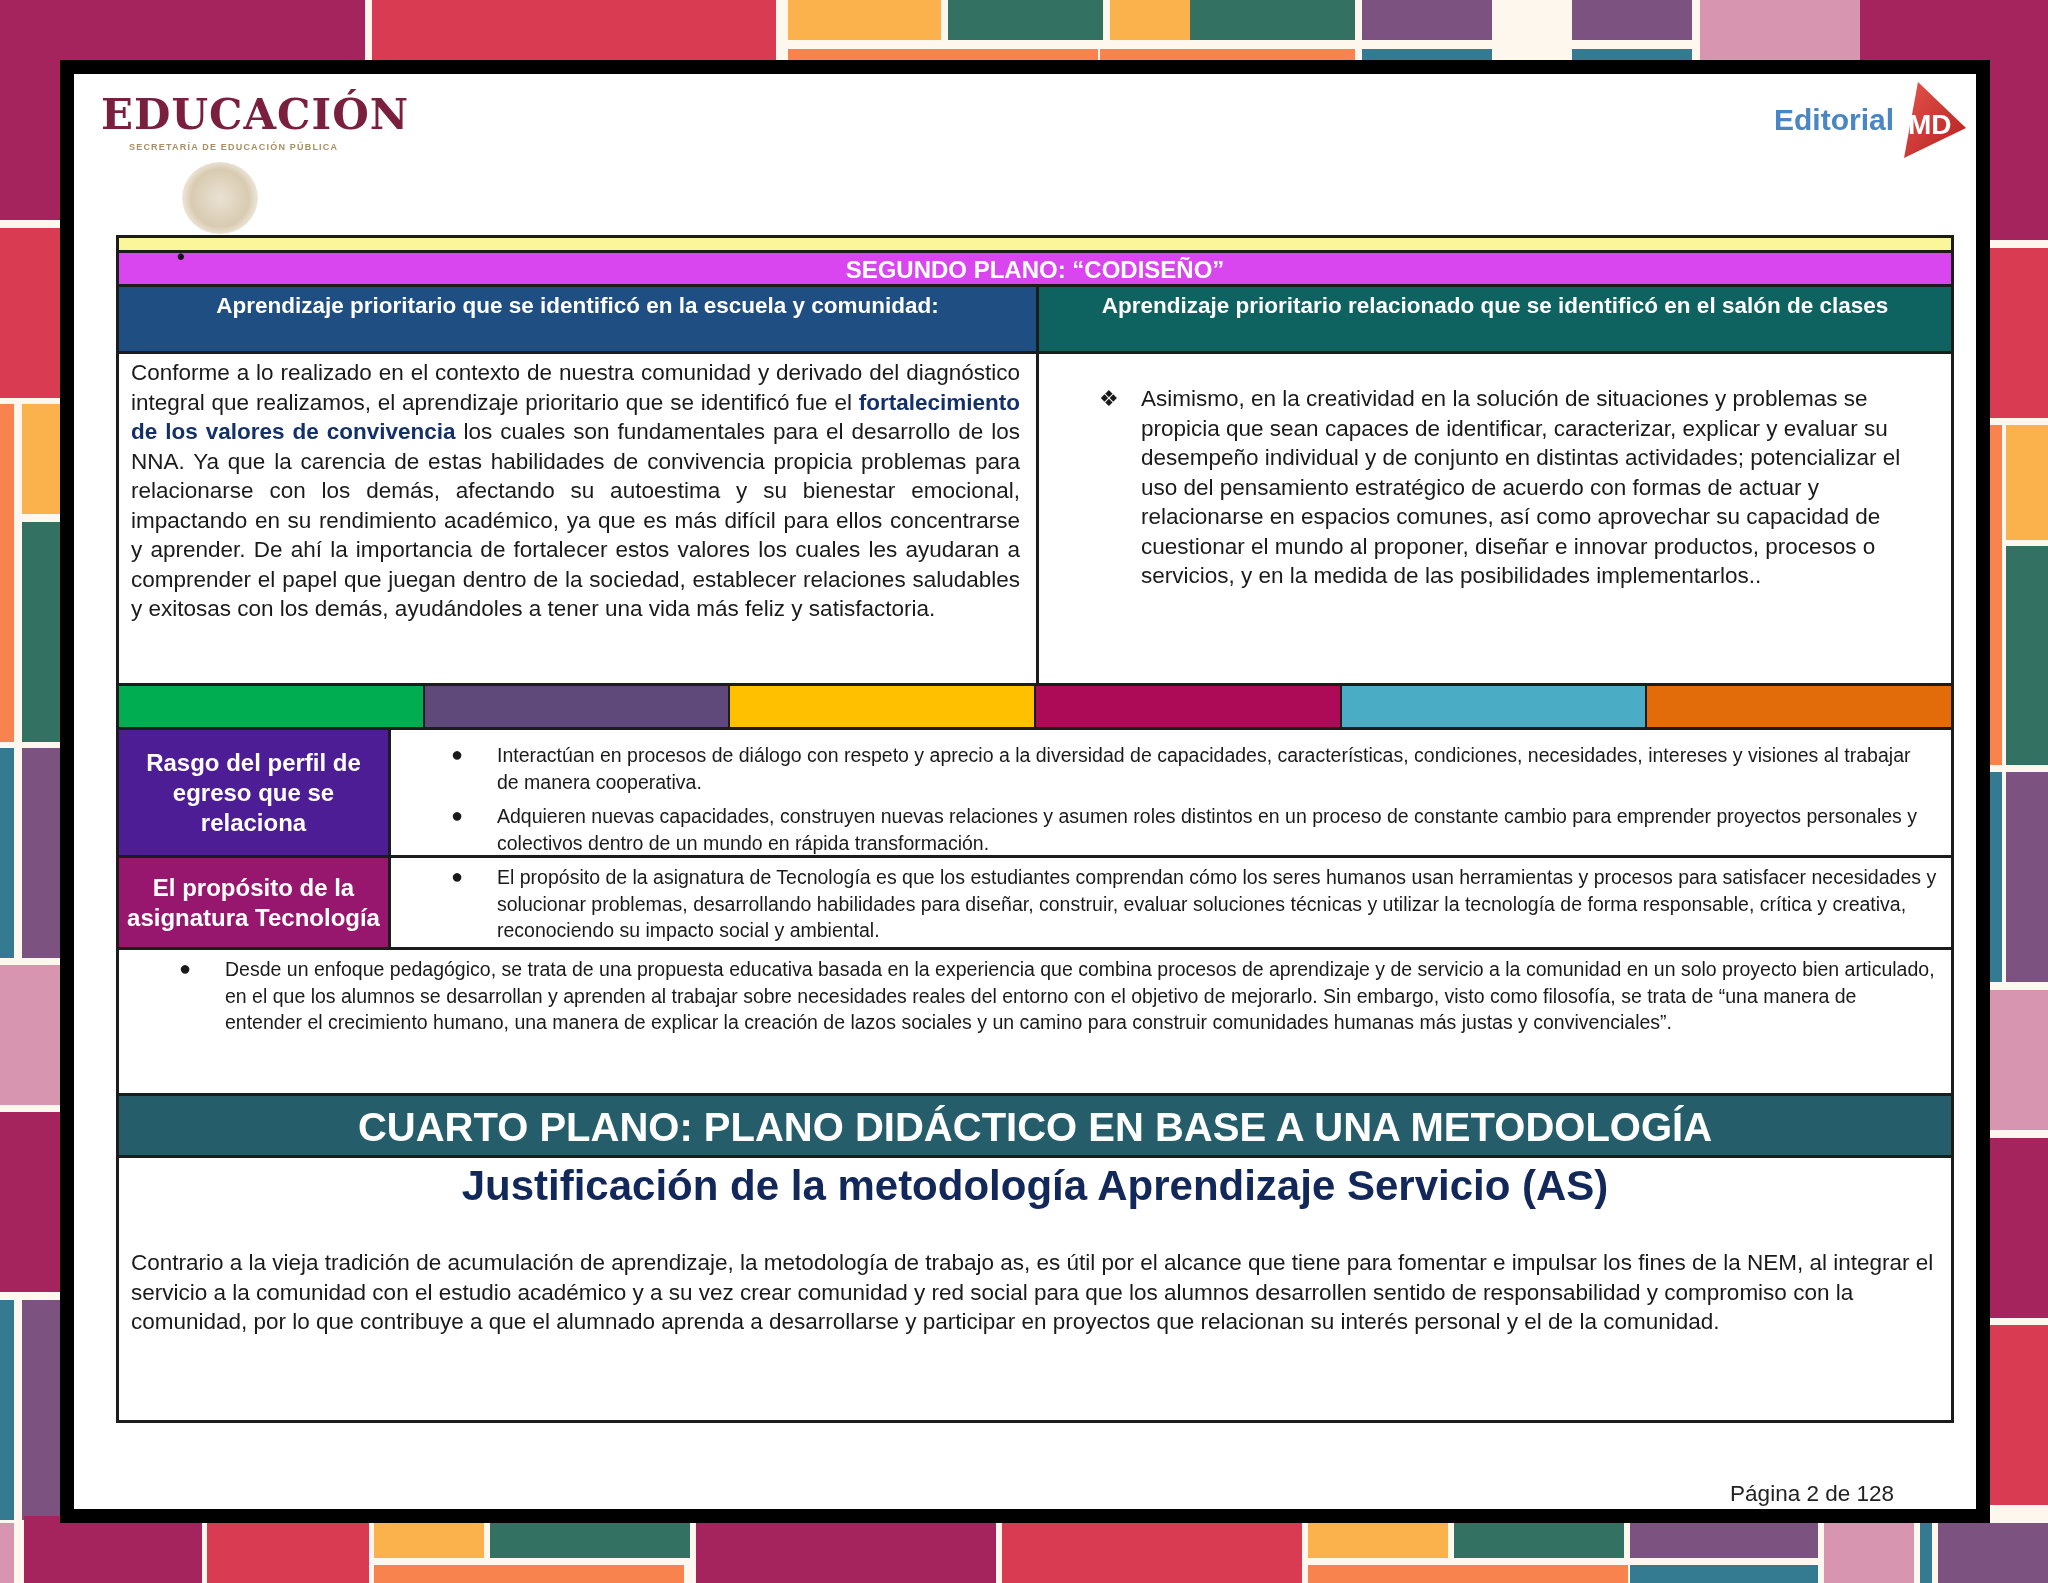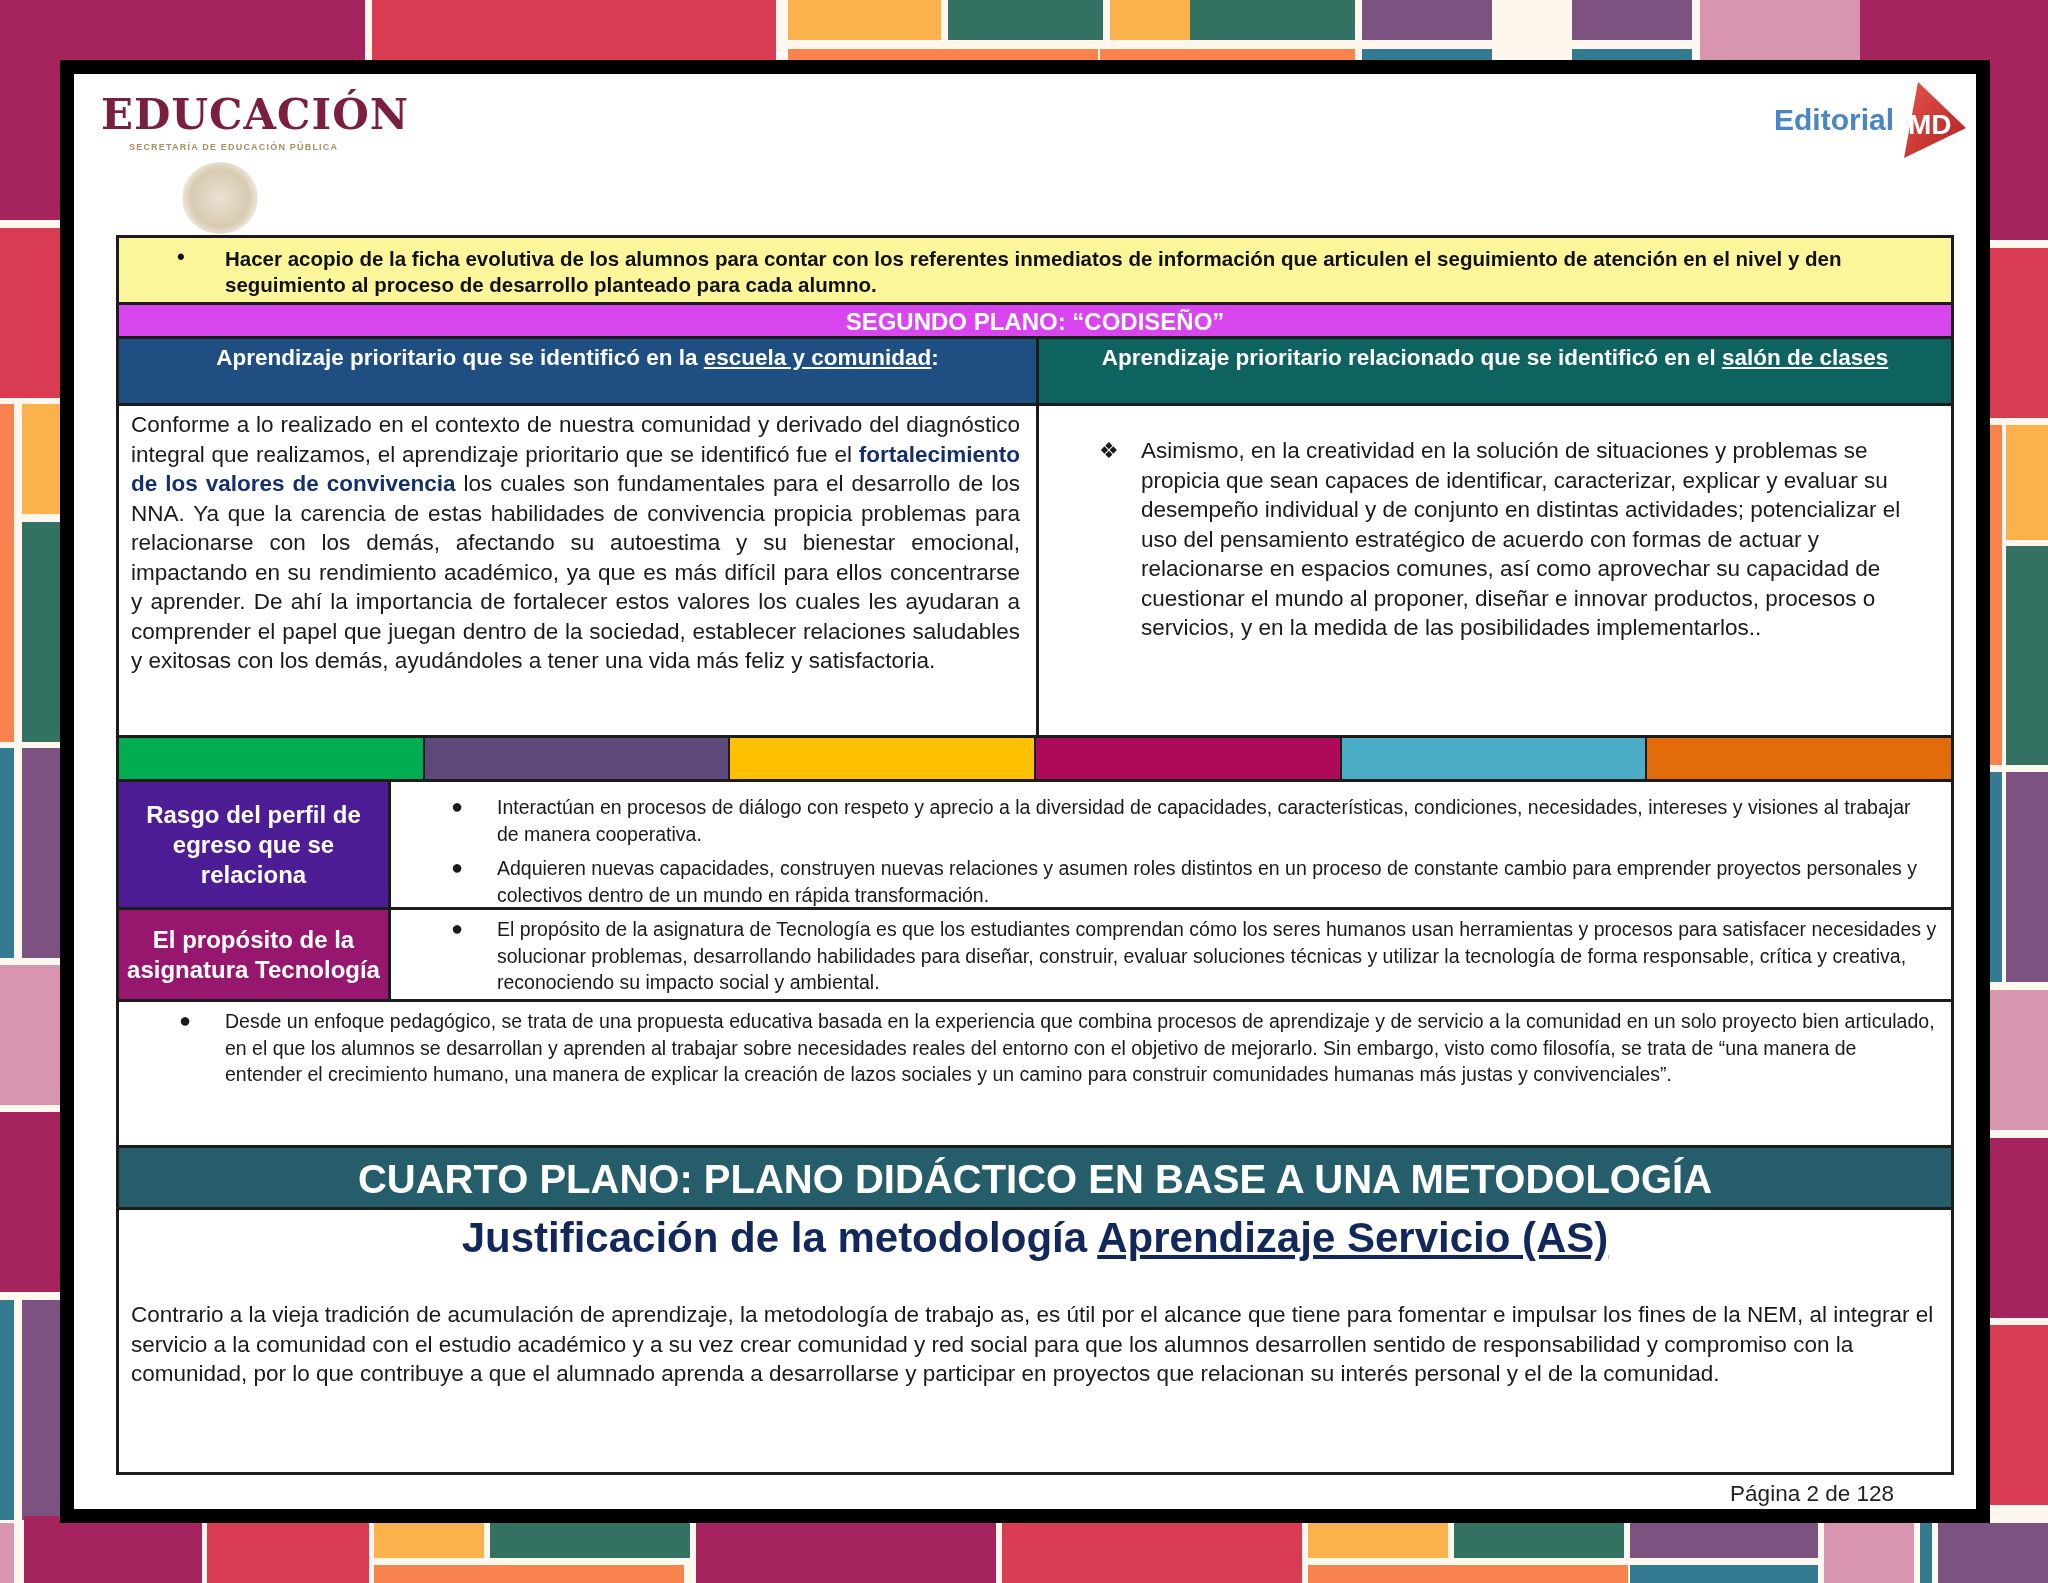--- a/index.html
+++ b/index.html
@@ -77,21 +77,21 @@
     .col-left { width: 920px; border-right: 3px solid #1c1c1c; }
     .col-right { flex: 1; }
     .hdr-left {
       background: #1f4e82; color: #fff; font-weight: bold; font-size: 22.5px;
       text-align: center; height: 64px; padding-top: 4px; line-height: 30px;
     }
     .hdr-right {
       background: #0e6260; color: #fff; font-weight: bold; font-size: 22.5px;
       text-align: center; height: 64px; padding: 4px 30px 0 30px; line-height: 30px;
     }
-    .u { text-decoration: underline; }
+    .u { }
     .body-left {
       padding: 4px 16px 6px 12px;
       font-size: 22.5px; line-height: 29.5px; color: #1a1a1a; text-align: justify;
       height: 329px;
     }
     .body-left b { color: #13306b; }
     .body-right {
       padding: 30px 20px 0 58px; position: relative;
       font-size: 22.5px; line-height: 29.5px; color: #1a1a1a; height: 329px;
     }
@@ -222,21 +222,20 @@
       <text x="8" y="52" font-family="Liberation Sans, sans-serif" font-weight="bold" font-size="28" fill="#fff">MD</text>
     </svg>
   </span>
 </div>
 
 <div class="doc">
 
   <div class="box">
     <div class="yellow-row">
       <span class="bullet">•</span>
-      <div class="text">Hacer acopio de la ficha evolutiva de los alumnos para contar con los referentes inmediatos de información que articulen el seguimiento de atención en el nivel y den seguimiento al proceso de desarrollo planteado para cada alumno.</div>
     </div>
 
     <div class="plan-band">SEGUNDO PLANO: “CODISEÑO”</div>
 
     <div class="two-col">
       <div class="col-left hdr-left">
         <span>Aprendizaje prioritario que se identificó en la </span><span class="u">escuela y comunidad</span><span>:</span>
       </div>
       <div class="col-right hdr-right">
         <span>Aprendizaje prioritario relacionado que se identificó en el </span><span class="u">salón de clases</span>

